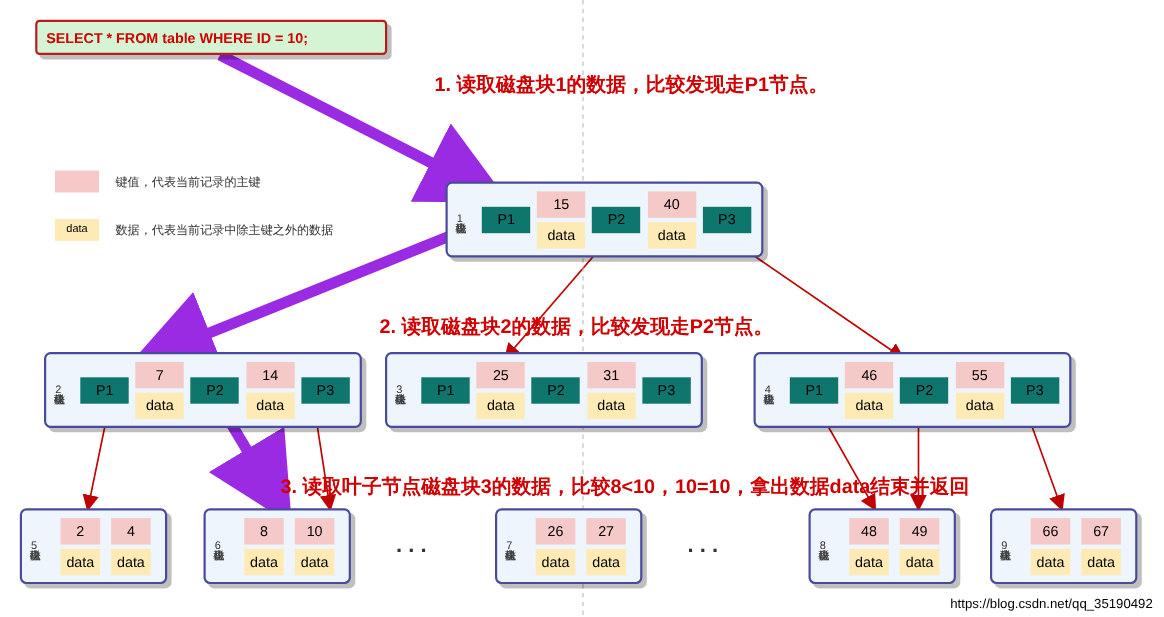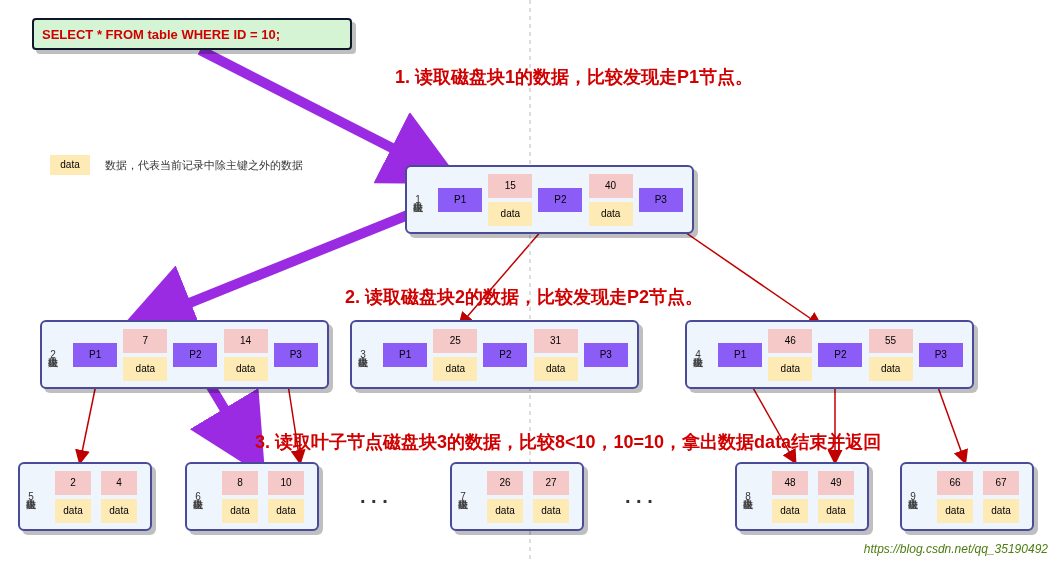--- a/index.html
+++ b/index.html
@@ -14,21 +14,21 @@
     width: 1058px;
     height: 561px;
   }
   .sql-box {
     position: absolute;
     left: 32px;
     top: 18px;
     width: 300px;
     height: 28px;
     background: #d4f4d4;
-    border: 2px solid #0f172a;
+    border: 2px solid #b91c1c;
     border-radius: 4px;
     box-shadow: 4px 4px 0 rgba(0,0,0,0.25);
     display: flex;
     align-items: center;
     padding: 0 8px;
     color: #d00000;
     font-weight: bold;
     font-size: 13px;
   }
   .legend {
@@ -92,43 +92,42 @@
     display: flex;
     flex-direction: column;
     align-items: center;
   }
   .cell {
     width: 44px;
     height: 24px;
     display: flex;
     align-items: center;
     justify-content: center;
-    font-size: 10px;
+    font-size: 13px;
     margin: 2px 1px;
     box-sizing: border-box;
   }
   .cell.small { width: 36px; }
-  .c-ptr { background: #8b5cf6; }
+  .c-ptr { background: #0f766e; }
   .c-key { background: #f6c9c9; }
   .c-data { background: #fdeab5; }
 
   .dots {
     position: absolute;
     font-size: 20px;
     font-weight: bold;
     color: #333;
   }
 
   .watermark {
     position:absolute;
     right:10px;
     bottom:5px;
-    color:#4d7c0f;
+    color:#000000;
     font-size:12px;
-    font-style:italic;
   }
 
   svg.arrows {
     position:absolute;
     left:0; top:0;
     width:1058px; height:561px;
     pointer-events:none;
   }
 </style>
 </head>
@@ -163,20 +162,24 @@
     <line x1="530" y1="0" x2="530" y2="165" stroke="#bbb" stroke-width="1" stroke-dasharray="4,4"></line>
     <line x1="530" y1="235" x2="530" y2="561" stroke="#bbb" stroke-width="1" stroke-dasharray="4,4"></line>
   </svg>
 
   <div class="sql-box">
     <span>SELECT * FROM table WHERE ID = 10;</span>
   </div>
 
   <div class="legend">
     <div class="legend-row">
+      <div class="swatch sw-key"></div>
+      <span class="legend-label">键值，代表当前记录的主键</span>
+    </div>
+    <div class="legend-row">
       <div class="swatch sw-data swatch-text">data</div>
       <span class="legend-label">数据，代表当前记录中除主键之外的数据</span>
     </div>
   </div>
 
   <div class="ann" style="left:395px; top:65px;">1. 读取磁盘块1的数据，比较发现走P1节点。</div>
   <div class="ann" style="left:345px; top:285px;">2. 读取磁盘块2的数据，比较发现走P2节点。</div>
   <div class="ann" style="left:255px; top:430px;">3. 读取叶子节点磁盘块3的数据，比较8&lt;10，10=10，拿出数据data结束并返回</div>
 
   <div class="block" style="left:405px; top:165px; width:285px; height:65px;">

